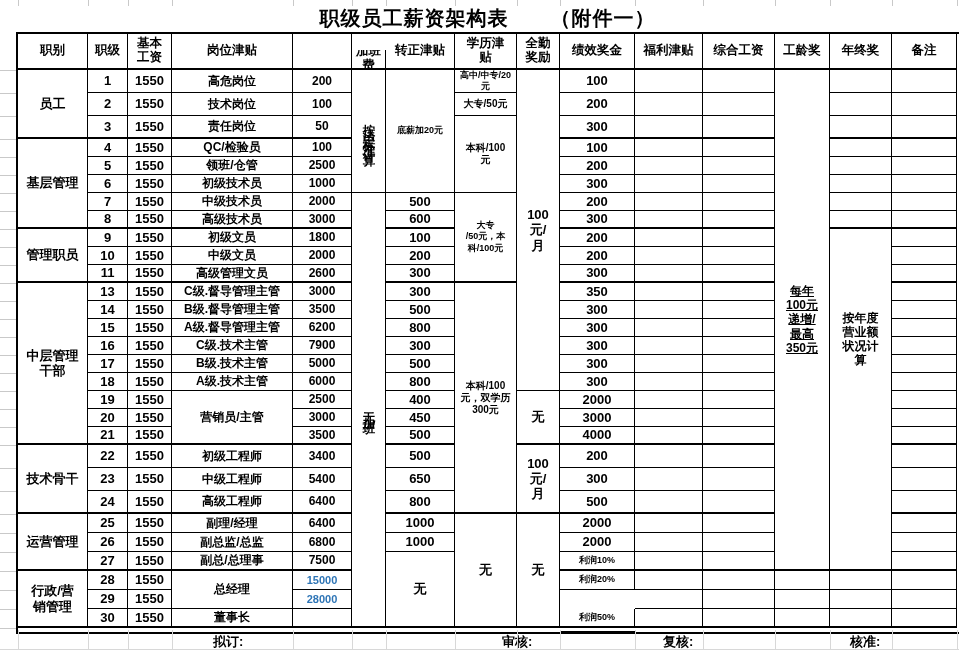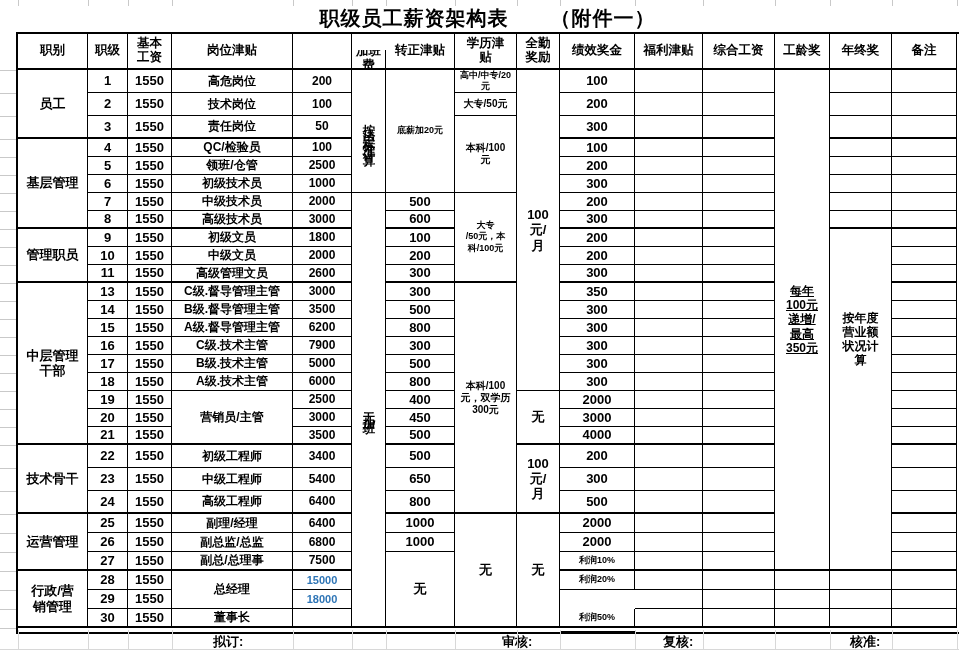--- a/index.html
+++ b/index.html
@@ -161,21 +161,21 @@
     <div class="tc md" style="grid-area: 19 / 5 / 20;">2500</div>
     <div class="tc md" style="grid-area: 20 / 5 / 21;">3000</div>
     <div class="tc md gb" style="grid-area: 21 / 5 / 22;">3500</div>
     <div class="tc md" style="grid-area: 22 / 5 / 23;">3400</div>
     <div class="tc md" style="grid-area: 23 / 5 / 24;">5400</div>
     <div class="tc md gb" style="grid-area: 24 / 5 / 25;">6400</div>
     <div class="tc md" style="grid-area: 25 / 5 / 26;">6400</div>
     <div class="tc md" style="grid-area: 26 / 5 / 27;">6800</div>
     <div class="tc md gb" style="grid-area: 27 / 5 / 28;">7500</div>
     <div class="tc md blue" style="grid-area: 28 / 5 / 29;">15000</div>
-    <div class="tc md blue" style="grid-area: 29 / 5 / 30;">18000</div>
+    <div class="tc md blue" style="grid-area: 29 / 5 / 30;">28000</div>
     <div class="tc md gb" style="grid-area: 30 / 5 / 31;"></div>
     <div class="tc h" style="grid-area: 1 / 6; margin-top: 16px;">加班
 费</div>
     <div class="tc vert" style="grid-area: 2 / 6 / 8;">按法定标准计算</div>
     <div class="tc vert gb" style="grid-area: 8 / 6 / 31;">无加班</div>
     <div class="tc h" style="grid-area: 1 / 7;">转正津贴</div>
     <div class="tc xs" style="grid-area: 2 / 7 / 8;">底薪加20元</div>
     <div class="tc" style="grid-area: 8 / 7 / 9;">500</div>
     <div class="tc gb" style="grid-area: 9 / 7 / 10;">600</div>
     <div class="tc" style="grid-area: 10 / 7 / 11;">100</div>

